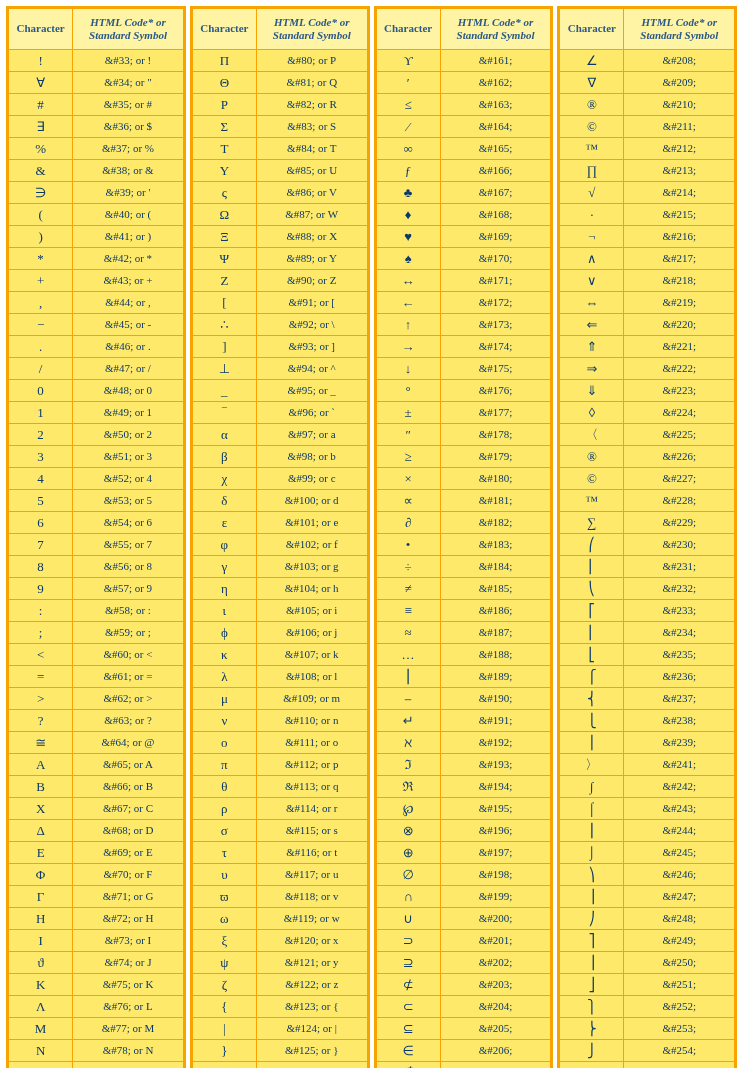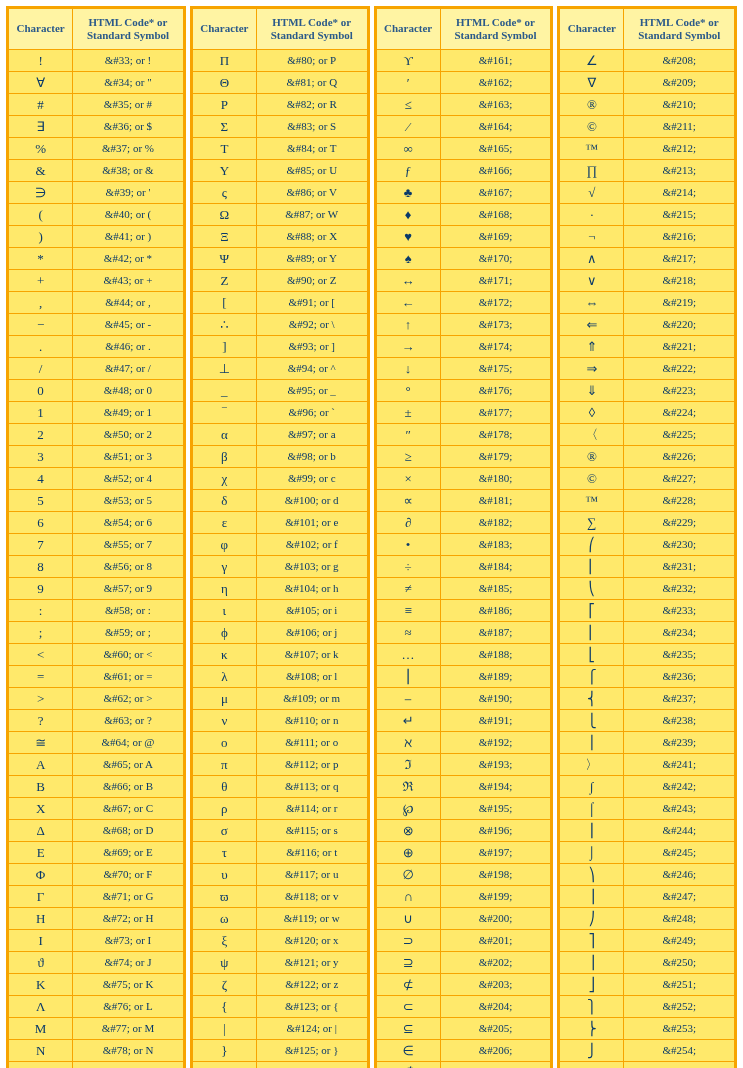--- a/index.html
+++ b/index.html
@@ -31,21 +31,21 @@
     color: #2b5a8a;
     font-weight: bold;
     font-size: 11px;
     padding: 4px 2px;
     border: 1px solid #f7a400;
     text-align: center;
     line-height: 1.2;
     height: 32px;
   }
   th.char-col { width: 36%; }
-  th.code-col { width: 64%; }
+  th.code-col { width: 64%; font-style: italic; }
   td {
     background: #ffe96b;
     border: 1px solid #f7a400;
     text-align: center;
     font-size: 12px;
     color: #0a3a6a;
     padding: 2px;
     height: 17px;
     line-height: 1.2;
     white-space: nowrap;

